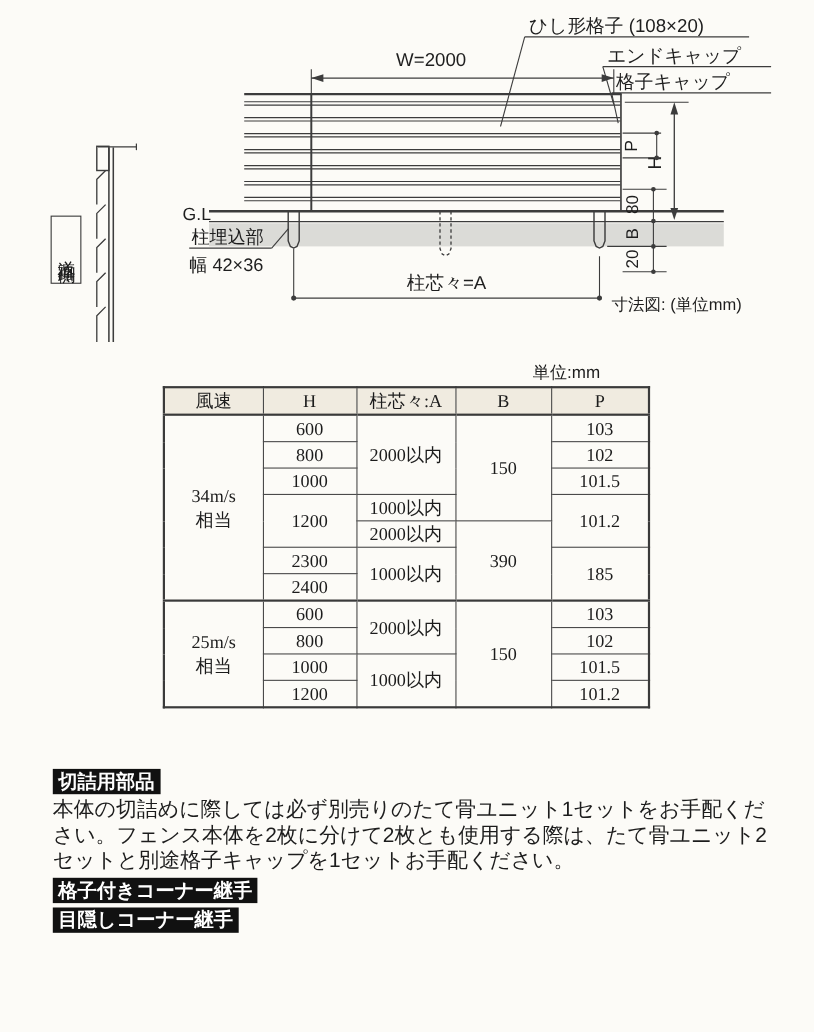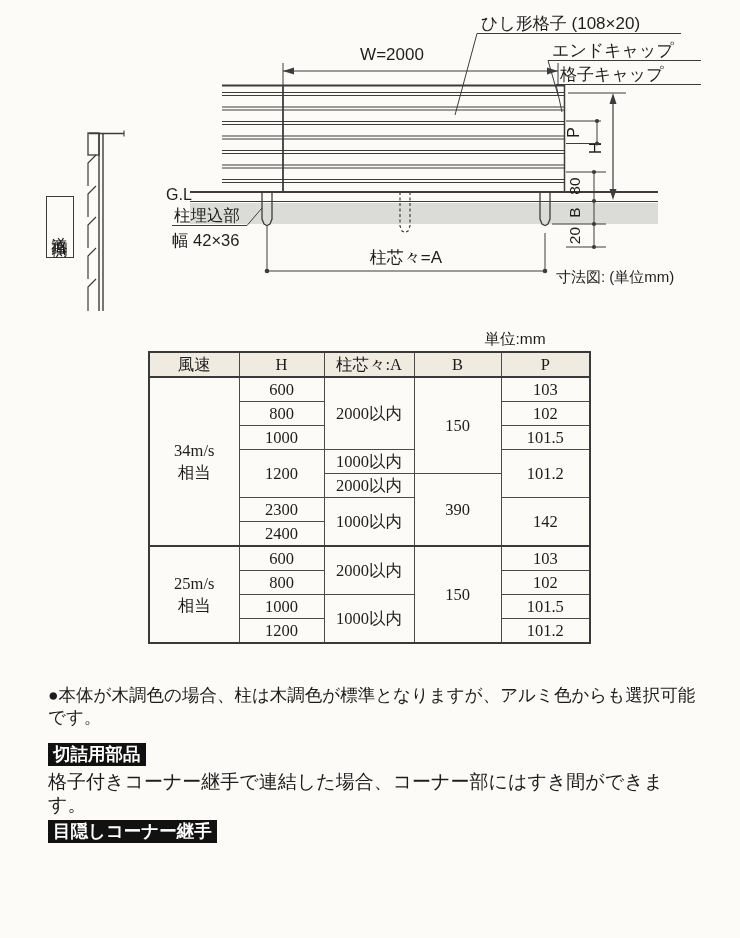--- a/index.html
+++ b/index.html
@@ -213,21 +213,21 @@
       <td>1000以内</td>
       <td rowspan="2">101.2</td>
     </tr>
     <tr>
       <td>2000以内</td>
       <td rowspan="3">390</td>
     </tr>
     <tr>
       <td>2300</td>
       <td rowspan="2">1000以内</td>
-      <td rowspan="2">142</td>
+      <td rowspan="2">185</td>
     </tr>
     <tr>
       <td>2400</td>
     </tr>
 
     <tr>
       <td class="wind sec2-start" rowspan="4">
         <span>25m/s</span><br>
         <span>相当</span>
       </td>
@@ -246,27 +246,27 @@
       <td>101.5</td>
     </tr>
     <tr>
       <td>1200</td>
       <td>101.2</td>
     </tr>
   </tbody>
 </table>
 
 <div class="notes">
-  <div class="note-bullet">●本体が木調色の場合、柱は木調色が標準となりますが、アルミ色からも選択可能です。</div>
 
   <div class="note-sec-first">
     <span class="note-tag">切詰用部品</span>
+    <div class="note-body">本体の切詰めに際しては必ず別売りのたて骨ユニット1セットをお手配ください。フェンス本体を2枚に分けて2枚とも使用する際は、たて骨ユニット2セットと別途格子キャップを1セットお手配ください。</div>
   </div>
 
   <div class="note-sec">
-    <div class="note-body">格子付きコーナー継手で連結した場合、コーナー部にはすき間ができます。</div>
+    <span class="note-tag">格子付きコーナー継手</span>
   </div>
 
   <div class="note-sec">
     <span class="note-tag">目隠しコーナー継手</span>
     
   </div>
 </div>
 
 </body></html>

